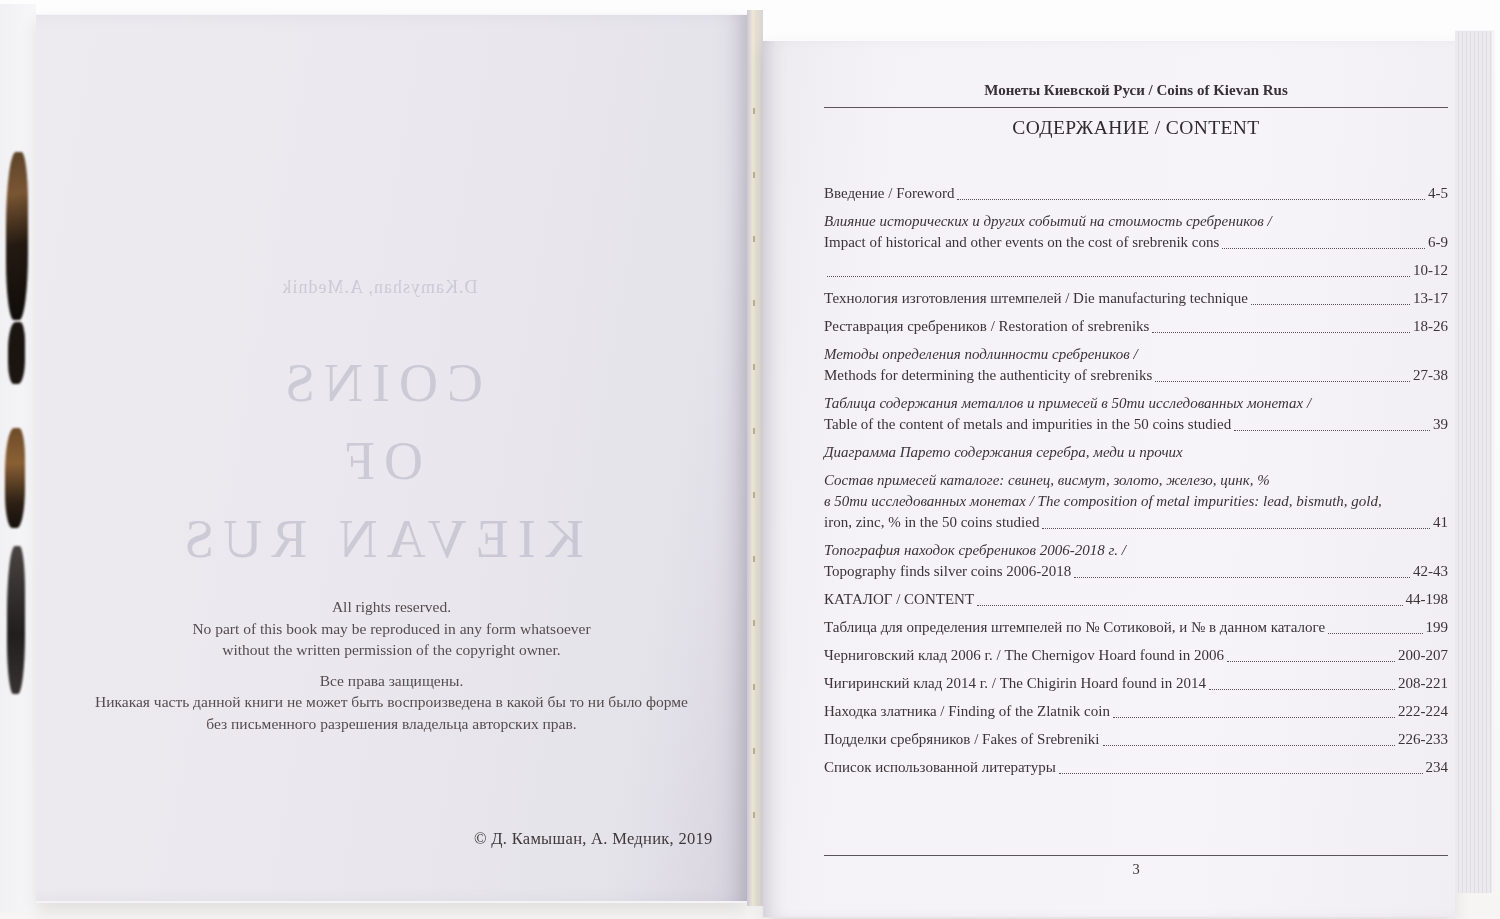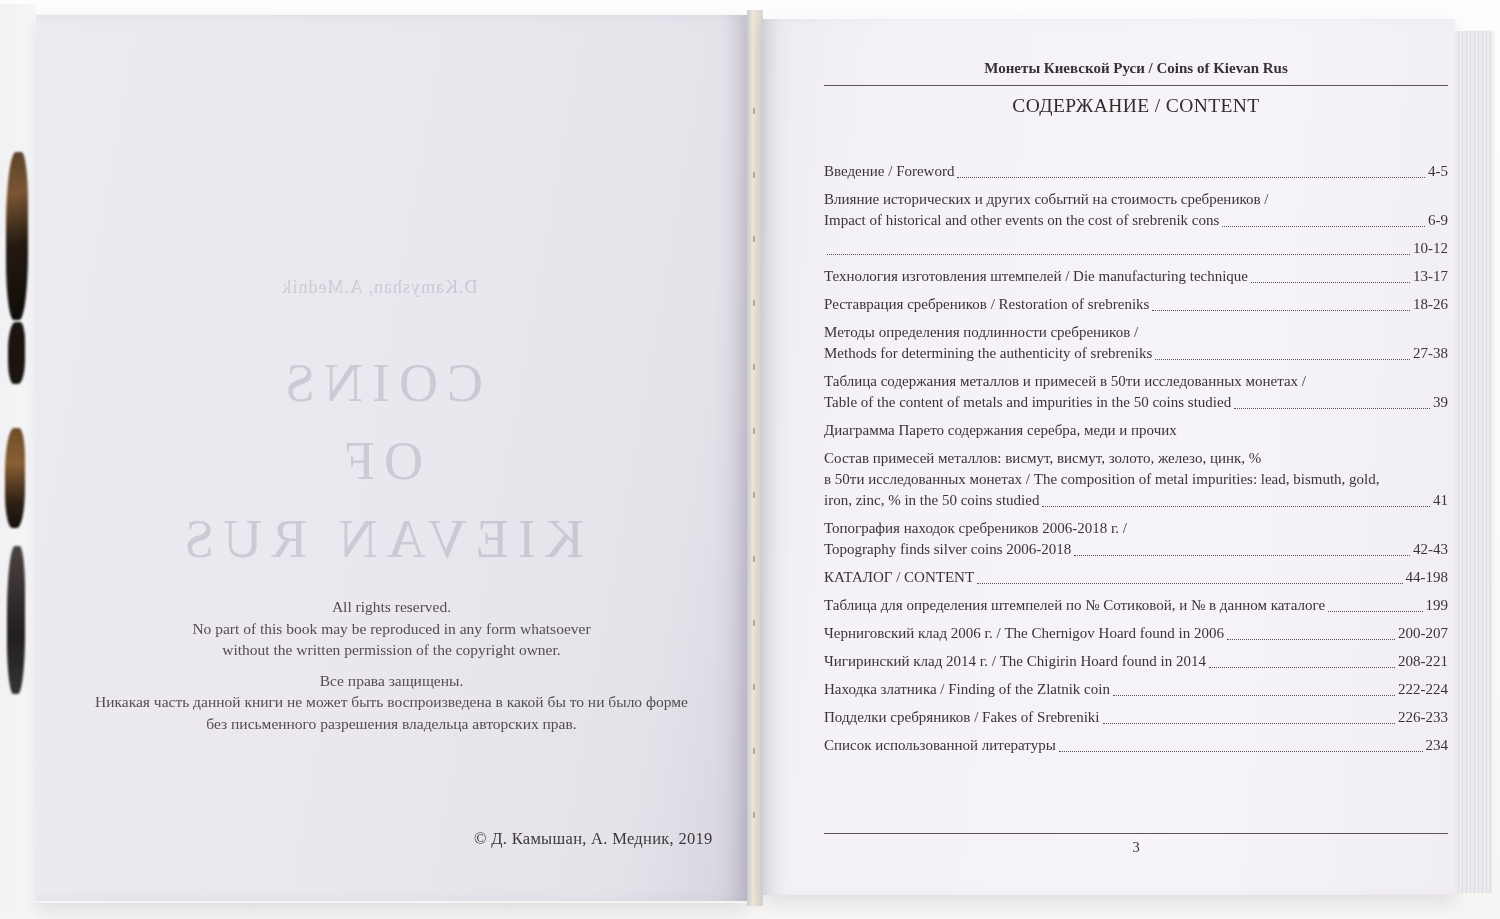--- a/index.html
+++ b/index.html
@@ -18,21 +18,21 @@
   .b4{left:7px;top:542px;width:18px;height:148px;background:linear-gradient(#4a4442,#211e1d 60%,#383332);}
   
   .page{position:absolute;box-shadow:0 8px 16px rgba(40,35,50,.10);}
   .left-page{
     left:36px;top:14px;width:711px;height:886px;
     background:linear-gradient(100deg,#edebf0 0%,#eae8ee 50%,#e5e3ea 84%,#d7d4de 99%);
     box-shadow:inset -20px 0 26px -16px rgba(90,85,110,.38),0 8px 16px rgba(40,35,50,.10);
     border-top:1px solid #f6f5f8;border-bottom:2px solid #f4f3f6;
   }
   .right-page{
-    left:763px;top:18px;width:692px;height:876px;
+    left:763px;top:40px;width:692px;height:876px;
     background:linear-gradient(95deg,#edebf0 0%,#f4f2f6 16%,#f6f4f8 65%,#f1eef3 100%);
     box-shadow:inset 16px 0 20px -13px rgba(110,100,125,.32),0 8px 16px rgba(40,35,50,.10);
     border-top:1px solid #fbfafc;
   }
   .gutter{position:absolute;left:747px;top:10px;width:16px;height:896px;
     background:linear-gradient(to right,#cbc8d3 0%,#eee8da 38%,#e6dfcd 55%,#d8d4d8 100%);}
   .gutter::after{content:"";position:absolute;left:6px;top:40px;bottom:40px;width:2px;
     background:repeating-linear-gradient(to bottom,transparent 0 58px,#b9b09a 58px 64px);}
   .fore-edge{position:absolute;left:1455px;top:30px;width:37px;height:862px;
     background:repeating-linear-gradient(to right,#eceaee 0 3px,#dfdce2 3px 4px);
@@ -48,21 +48,21 @@
   .credit{position:absolute;top:814px;left:438px;font-size:16.5px;color:#3e373b;letter-spacing:.3px;}
   
   .rp-pad{padding:40px 7px 0 61px;}
   .running-head{text-align:center;font-weight:bold;font-size:15px;line-height:19px;color:#383034;}
   .rule{border-top:1.6px solid #5c5558;height:0;}
   .head-rule{margin-top:7px;}
   .section-title{text-align:center;font-weight:normal;font-size:19.5px;line-height:26px;
     margin-top:7px;letter-spacing:.4px;color:#322a2d;}
   .toc{margin-top:42px;font-size:15px;line-height:21px;color:#3b3336;}
   .toc-entry{margin-bottom:7px;}
-  .toc-line{white-space:nowrap;}
+  .toc-line{white-space:nowrap;font-style:italic;}
   .toc-lastline{display:flex;align-items:baseline;}
   .toc-text{white-space:nowrap;}
   .leader{flex:1 1 auto;align-self:flex-end;margin:0 3px 4px 3px;
     border-bottom:1.9px dotted #575150;min-width:12px;}
   .toc-pages{white-space:nowrap;}
   .rp-footer{position:absolute;left:61px;right:7px;top:814px;}
   .page-num{text-align:center;margin-top:5px;font-size:14.5px;color:#3b3336;}
 </style>
 </head>
 <body>
@@ -164,21 +164,21 @@
       <span class="leader"></span>
       <span class="toc-pages">39</span>
     </div>
   </div>
 
   <div class="toc-entry">
     <div class="toc-line">Диаграмма Парето содержания серебра, меди и прочих</div>
   </div>
 
   <div class="toc-entry">
-    <div class="toc-line">Состав примесей металлов: висмут, висмут, золото, железо, цинк, %</div>
+    <div class="toc-line">Состав примесей каталоге: свинец, висмут, золото, железо, цинк, %</div>
             <div class="toc-line">в 50ти исследованных монетах / The composition of metal impurities: lead, bismuth, gold,</div>
             <div class="toc-lastline">
       <span class="toc-text">iron, zinc, % in the 50 coins studied</span>
       <span class="leader"></span>
       <span class="toc-pages">41</span>
     </div>
   </div>
 
   <div class="toc-entry">
     <div class="toc-line">Топография находок сребреников 2006-2018 г. /</div>

